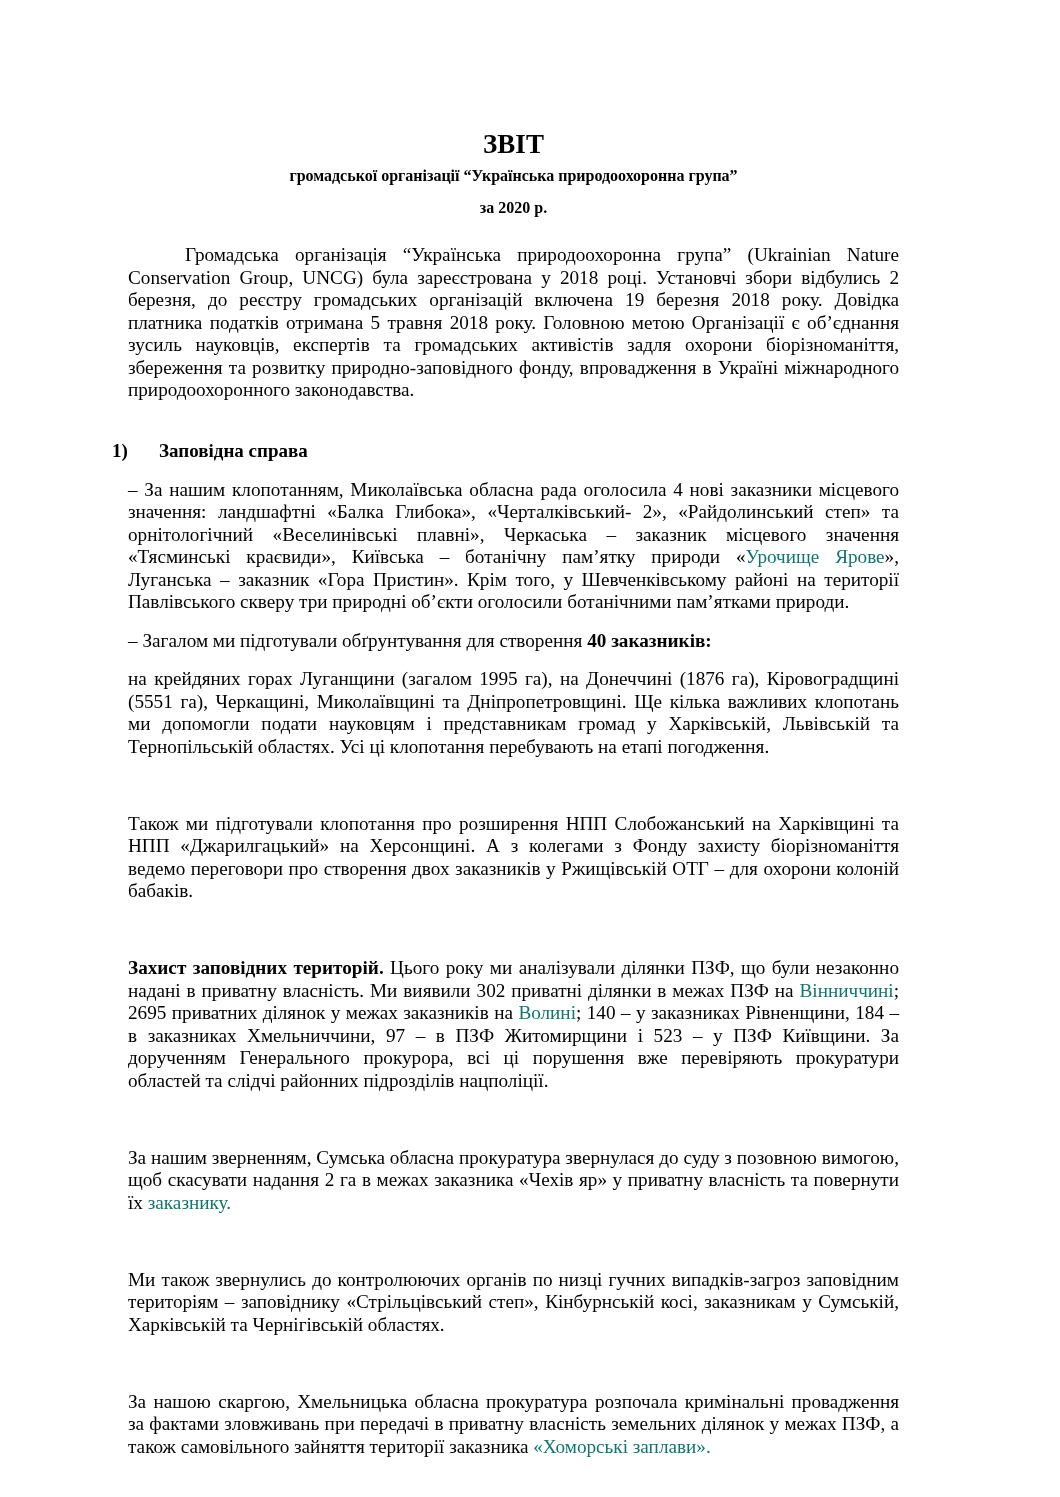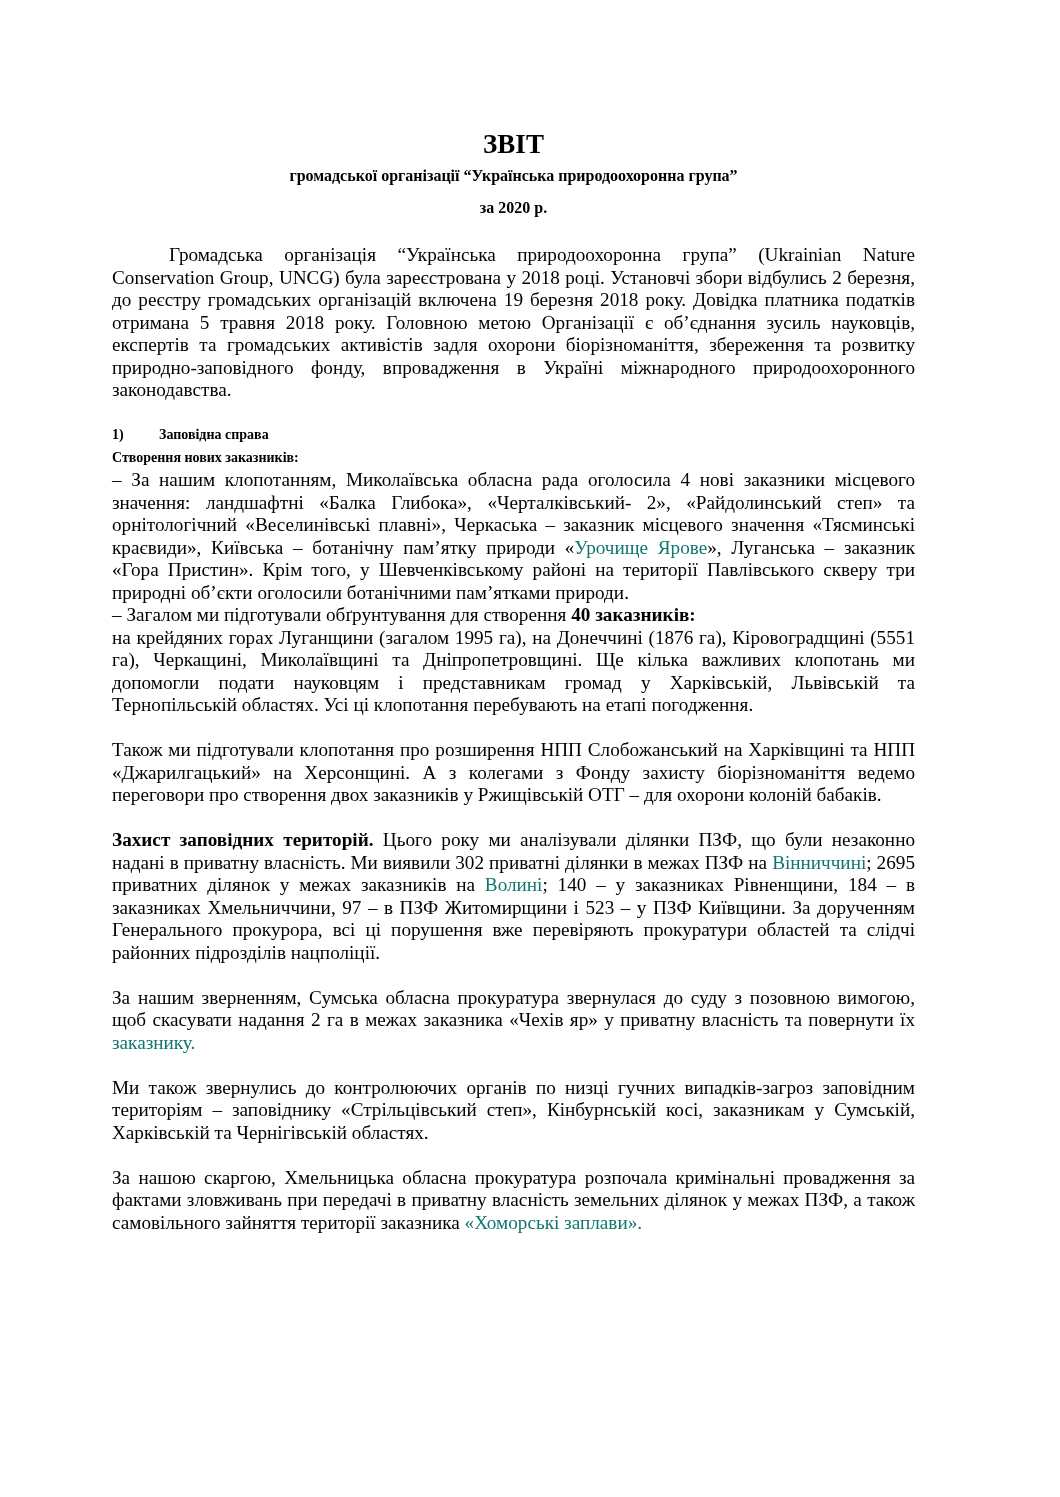--- a/index.html
+++ b/index.html
@@ -2,45 +2,44 @@
 <html><head>
 <meta charset="utf-8">
 <style>
   html, body { margin: 0; padding: 0; background: #ffffff; }
   body { width: 1060px; height: 1497px; position: relative; overflow: hidden;
          font-family: "Liberation Serif", "DejaVu Serif", serif; color: #000; }
   .page { position: absolute; left: 112px; top: 128px; width: 803px; }
   .title-block { text-align: center; font-weight: bold; margin-bottom: 20px; }
   .title-main { font-size: 27px; line-height: 32px; }
   .title-sub { font-size: 16px; line-height: 32px; }
-  p { margin: 0; font-size: 19.2px; line-height: 22.5px; text-align: justify; }
+  p { margin: 16px; font-size: 19.2px; line-height: 22.5px; text-align: justify; }
   .indent { text-indent: 57px; }
   .gap { height: 22.5px; }
-  .section-head { font-size: 14px; line-height: 22.5px; font-weight: bold; }
+  .section-head { font-size: 19px; line-height: 22.5px; font-weight: bold; }
   .section-num { display: inline-block; width: 47px; }
   .link { color: #0f766e; }
   b { font-weight: bold; }
 </style>
 </head>
 <body>
 
 <div class="page">
   <div class="title-block">
     <div class="title-main">ЗВІТ</div>
     <div class="title-sub">громадської організації “Українська природоохоронна група”</div>
     <div class="title-sub">за 2020 р.</div>
   </div>
 
   <p class="indent">Громадська організація “Українська природоохоронна група” (Ukrainian Nature Conservation Group, UNCG) була зареєстрована у 2018 році. Установчі збори відбулись 2 березня, до реєстру громадських організацій включена 19 березня 2018 року. Довідка платника податків отримана 5 травня 2018 року. Головною метою Організації є об’єднання зусиль науковців, експертів та громадських активістів задля охорони біорізноманіття, збереження та розвитку природно-заповідного фонду, впровадження в Україні міжнародного природоохоронного законодавства.</p>
   <div class="gap"></div>
 
   <div class="section-head">
     <span class="section-num">1)</span><span>Заповідна справа</span>
   </div>
-  <div class="section-head">Створення нових заказників:</div>
 
   <p><span>– За нашим клопотанням, Миколаївська обласна рада оголосила 4 нові заказники місцевого значення: ландшафтні «Балка Глибока», «Черталківський- 2», «Райдолинський степ» та орнітологічний «Веселинівські плавні», Черкаська – заказник місцевого значення «Тясминські краєвиди», Київська – ботанічну пам’ятку природи «</span><span class="link">Урочище Ярове</span><span>», Луганська – заказник «Гора Пристин». Крім того, у Шевченківському районі на території Павлівського скверу три природні об’єкти оголосили ботанічними пам’ятками природи.</span></p>
   <p style="text-align:left"><span>– Загалом ми підготували обґрунтування для створення </span><b>40 заказників:</b></p>
   <p>на крейдяних горах Луганщини (загалом 1995 га), на Донеччині (1876 га), Кіровоградщині (5551 га), Черкащині, Миколаївщині та Дніпропетровщині. Ще кілька важливих клопотань ми допомогли подати науковцям і представникам громад у Харківській, Львівській та Тернопільській областях. Усі ці клопотання перебувають на етапі погодження.</p>
   <div class="gap"></div>
   <p>Також ми підготували клопотання про розширення НПП Слобожанський на Харківщині та НПП «Джарилгацький» на Херсонщині. А з колегами з Фонду захисту біорізноманіття ведемо переговори про створення двох заказників у Ржищівській ОТГ – для охорони колоній бабаків.</p>
   <div class="gap"></div>
 
   <p><b>Захист заповідних територій.</b><span> Цього року ми аналізували ділянки ПЗФ, що були незаконно надані в приватну власність. Ми виявили 302 приватні ділянки в межах ПЗФ на </span><span class="link">Вінниччині</span><span>; 2695 приватних ділянок у межах заказників на </span><span class="link">Волині</span><span>; 140 – у заказниках Рівненщини, 184 – в заказниках Хмельниччини, 97 – в ПЗФ Житомирщини і 523 – у ПЗФ Київщини. За дорученням Генерального прокурора, всі ці порушення вже перевіряють прокуратури областей та слідчі районних підрозділів нацполіції.</span></p>
   <div class="gap"></div>

